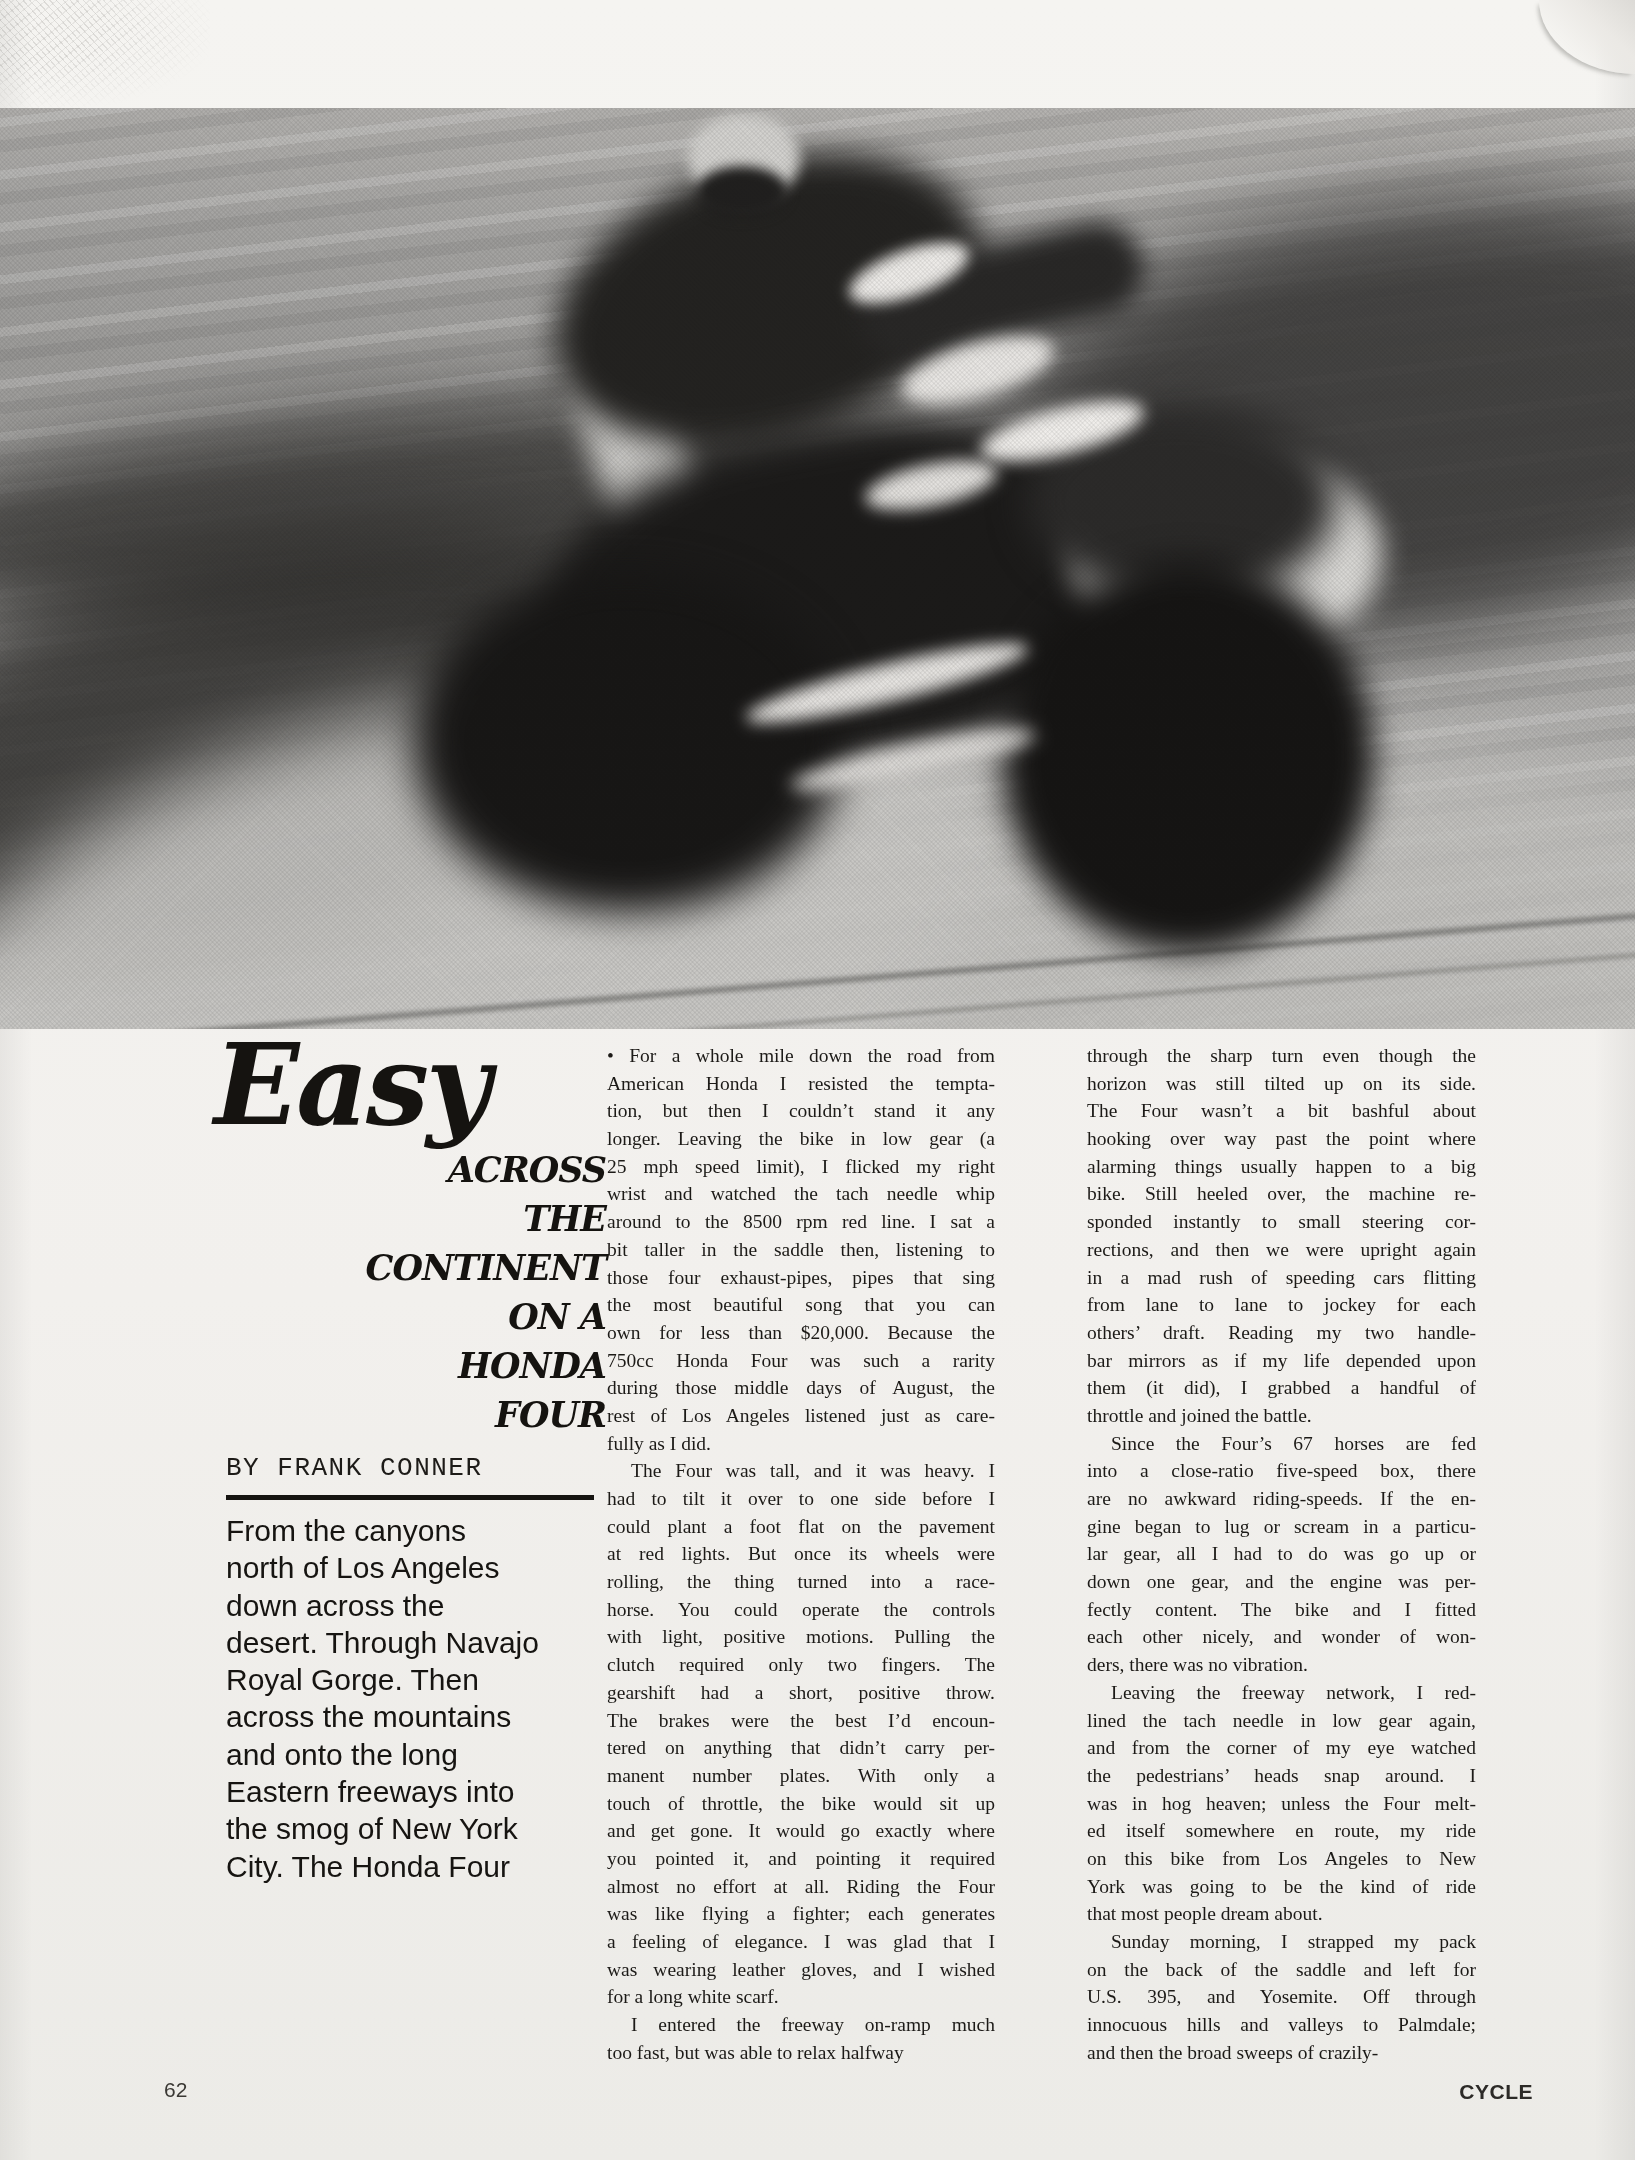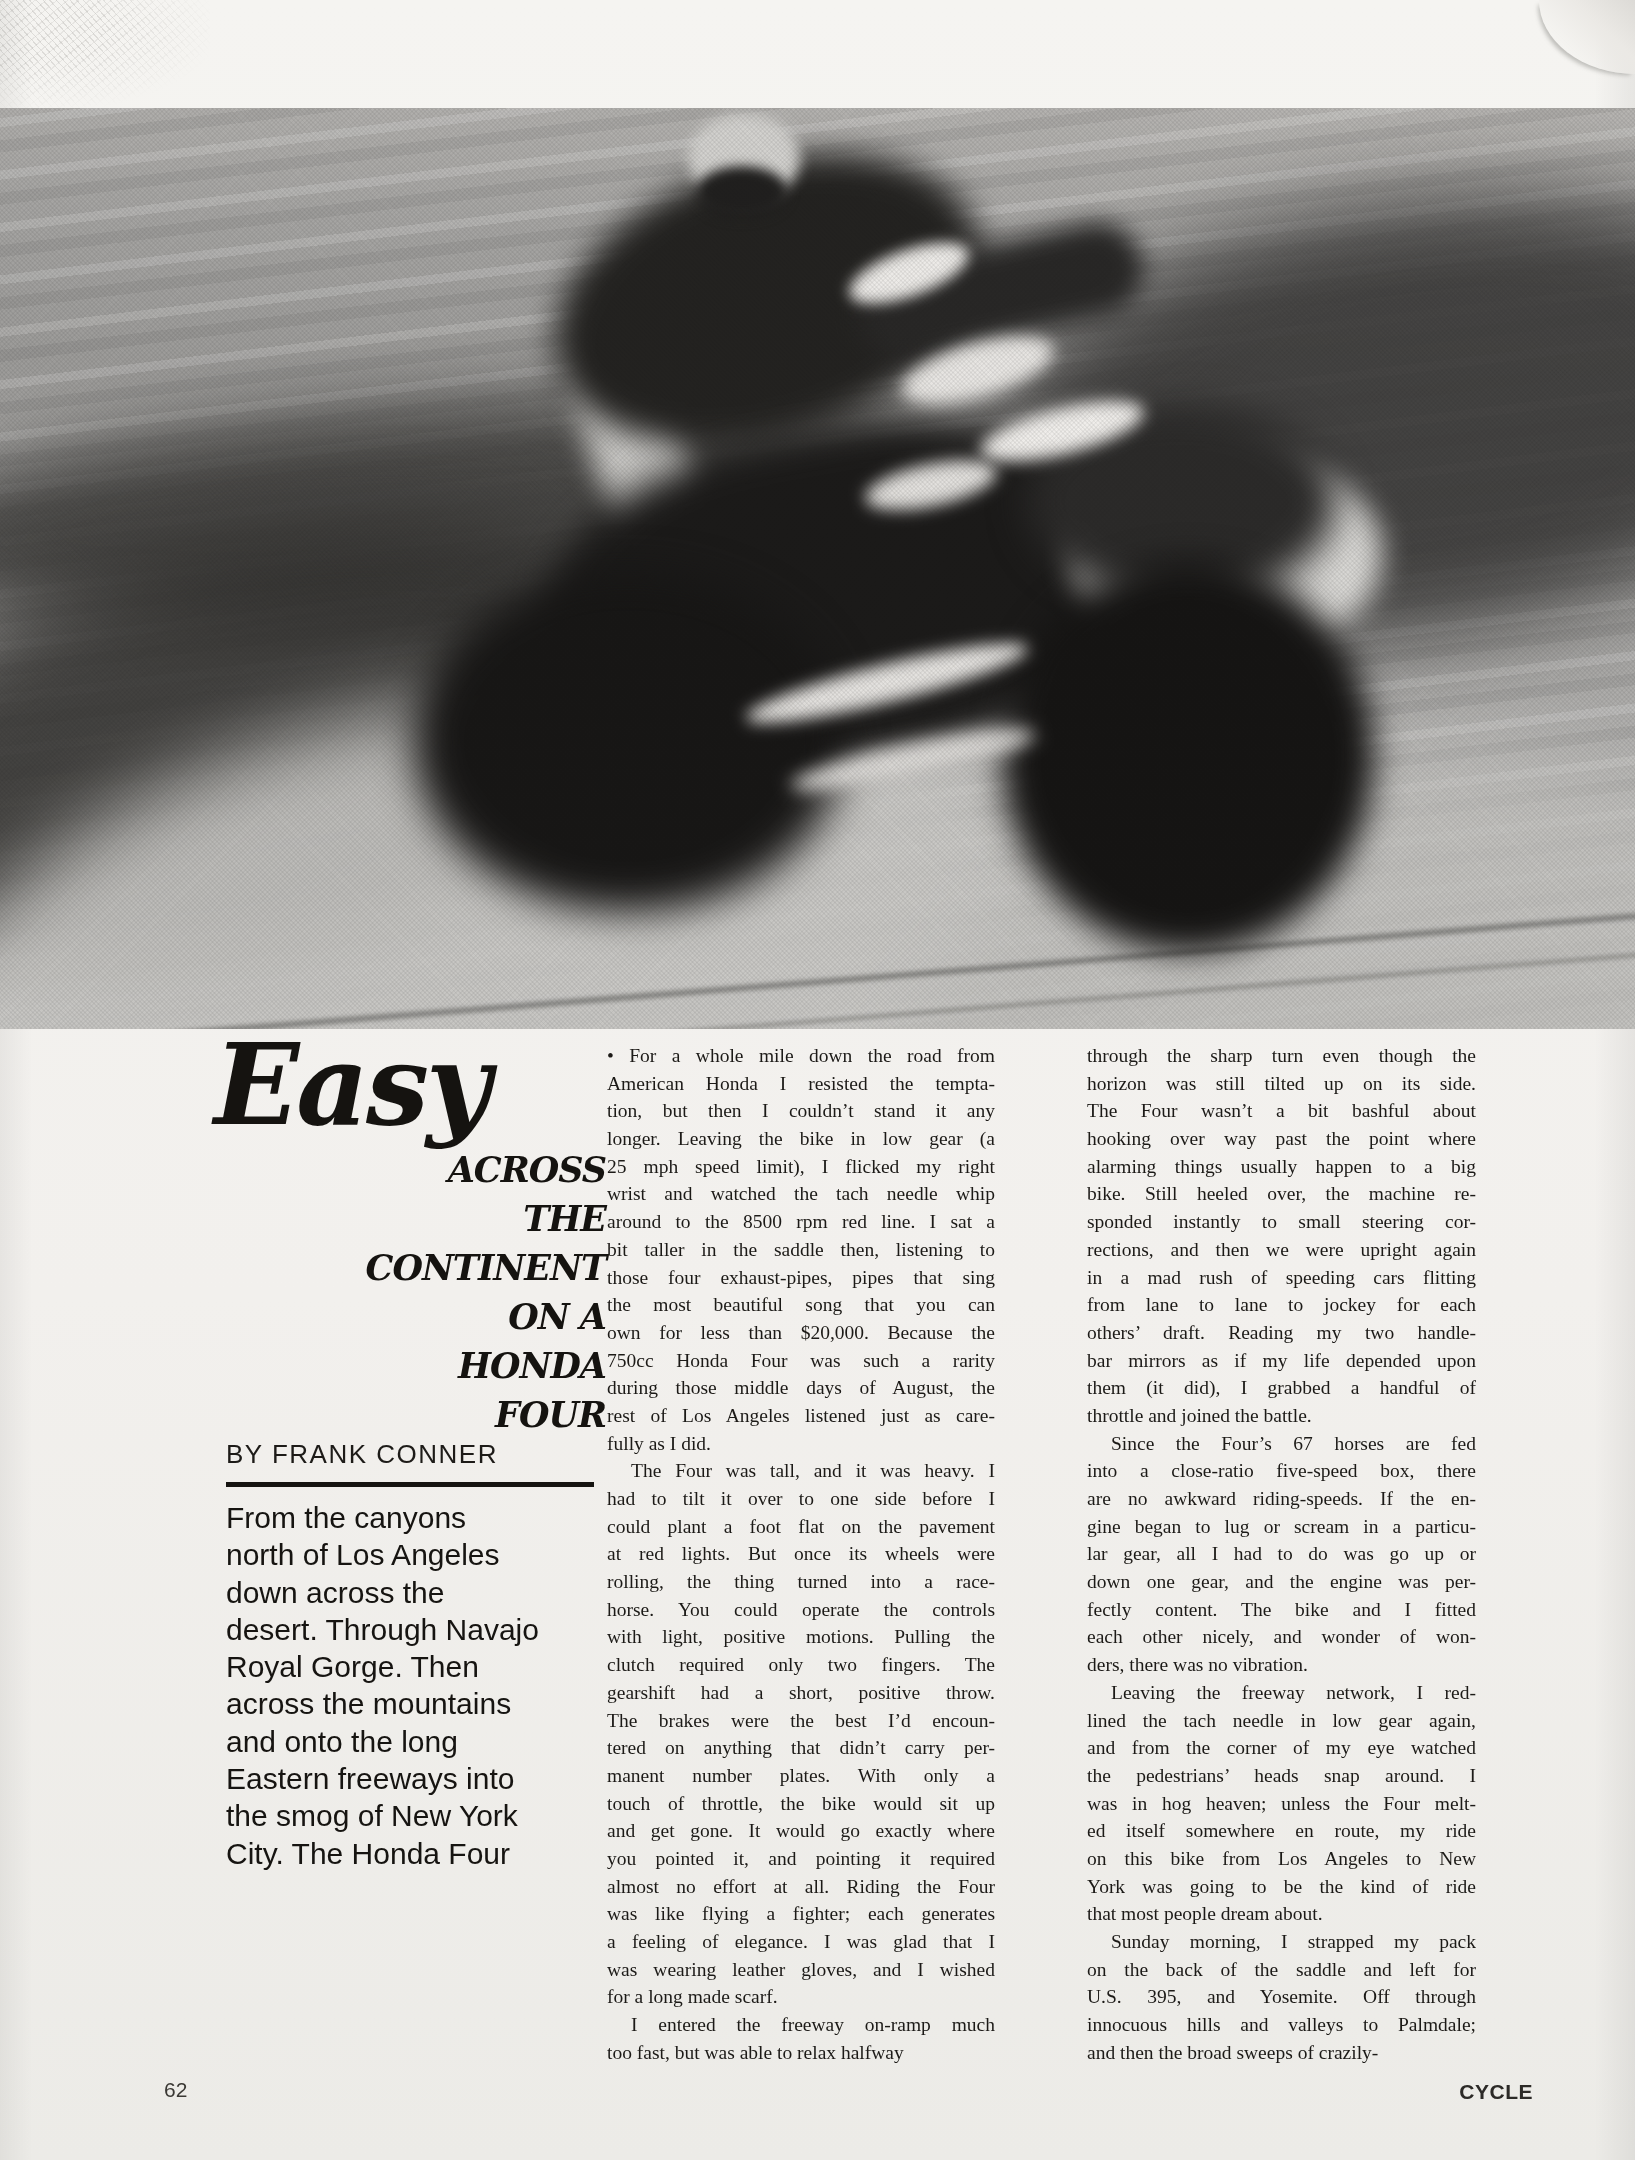--- a/index.html
+++ b/index.html
@@ -77,22 +77,22 @@
       repeating-linear-gradient(-45deg, rgba(30,30,30,.09) 0 1.4px, transparent 1.4px 3.1px);
   }
   
   .headline{position:absolute;left:158px;top:1036px;width:448px;}
   .hl-title{font-family:"DejaVu Serif", serif;font-style:italic;font-weight:bold;
     font-size:112px;line-height:97px;letter-spacing:-3px;color:#151310;}
   .hl-easy{margin-left:56px;}
   .hl-riding{margin-left:6px;}
   .hl-sub{font-family:"DejaVu Serif", serif;font-style:italic;font-weight:bold;
     font-size:35px;line-height:49px;letter-spacing:-1px;color:#151310;margin-left:66px;margin-top:12px;text-align:right;}
-  .byline{font-family:Liberation Sans, sans-serif;font-size:26px;letter-spacing:1.5px;
-    color:#1d1b18;margin-left:68px;}
+  .byline{font-family:Liberation Mono, monospace;font-size:26px;letter-spacing:1.5px;
+    color:#1d1b18;margin-left:68px;margin-top:14px;}
   .rule{height:5px;background:#161411;width:368px;margin-left:68px;margin-top:12px;}
   .standfirst{font-family:"Liberation Sans", sans-serif;font-size:30px;line-height:37.3px;
     color:#161411;margin-left:68px;margin-top:12px;width:390px;}
   .sf-line{white-space:nowrap;}
   
   .bodycol{position:absolute;top:1042px;font-size:19.5px;line-height:27.7px;
     font-family:"Liberation Serif", serif;color:#1c1a17;}
   #col2{left:607px;width:388px;}
   #col3{left:1087px;width:389px;}
   .bl{text-align:justify;text-align-last:justify;height:27.7px;overflow:visible;white-space:normal;}
@@ -197,21 +197,21 @@
       <div class="bl">The brakes were the best I’d encoun-</div>
       <div class="bl">tered on anything that didn’t carry per-</div>
       <div class="bl">manent number plates. With only a</div>
       <div class="bl">touch of throttle, the bike would sit up</div>
       <div class="bl">and get gone. It would go exactly where</div>
       <div class="bl">you pointed it, and pointing it required</div>
       <div class="bl">almost no effort at all. Riding the Four</div>
       <div class="bl">was like flying a fighter; each generates</div>
       <div class="bl">a feeling of elegance. I was glad that I</div>
       <div class="bl">was wearing leather gloves, and I wished</div>
-      <div class="bl last">for a long made scarf.</div>
+      <div class="bl last">for a long white scarf.</div>
       <div class="bl ind">I entered the freeway on-ramp much</div>
       <div class="bl last">too fast, but was able to relax halfway</div>
     </div>
   <div id="col3" class="bodycol">
       <div class="bl">through the sharp turn even though the</div>
       <div class="bl">horizon was still tilted up on its side.</div>
       <div class="bl">The Four wasn’t a bit bashful about</div>
       <div class="bl">hooking over way past the point where</div>
       <div class="bl">alarming things usually happen to a big</div>
       <div class="bl">bike. Still heeled over, the machine re-</div>

